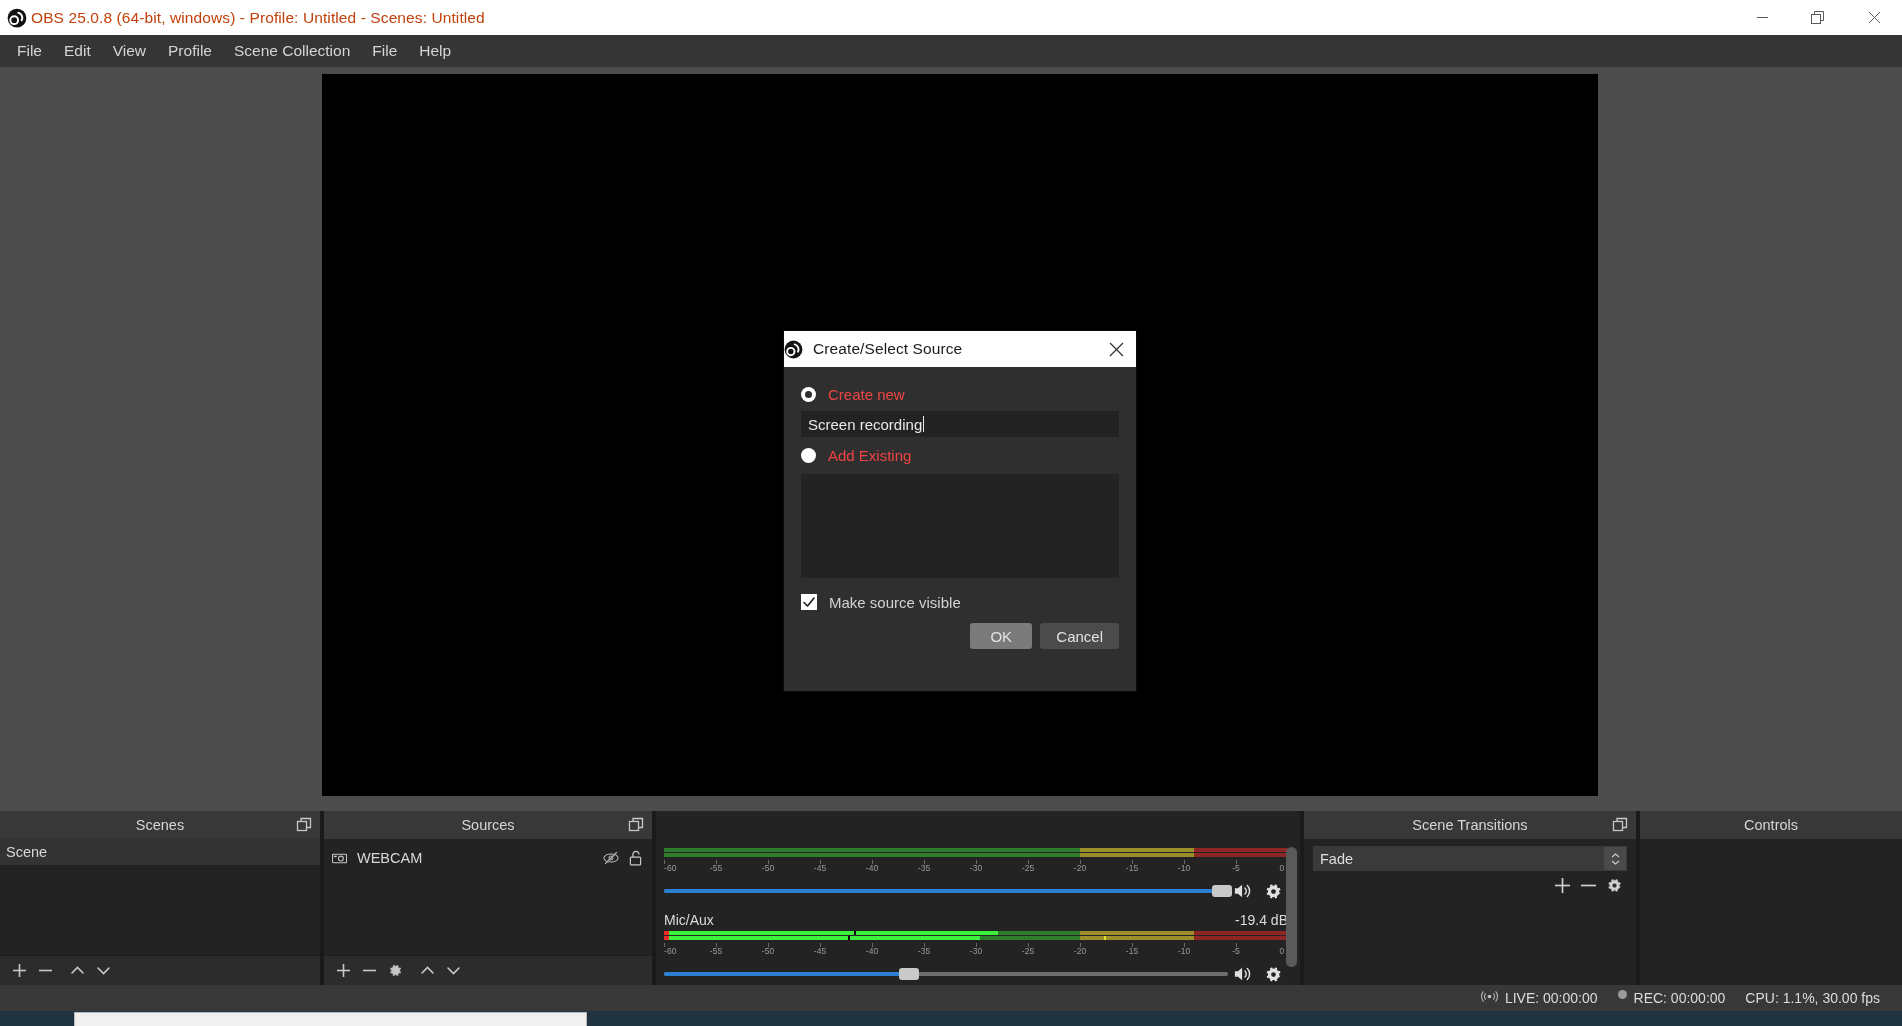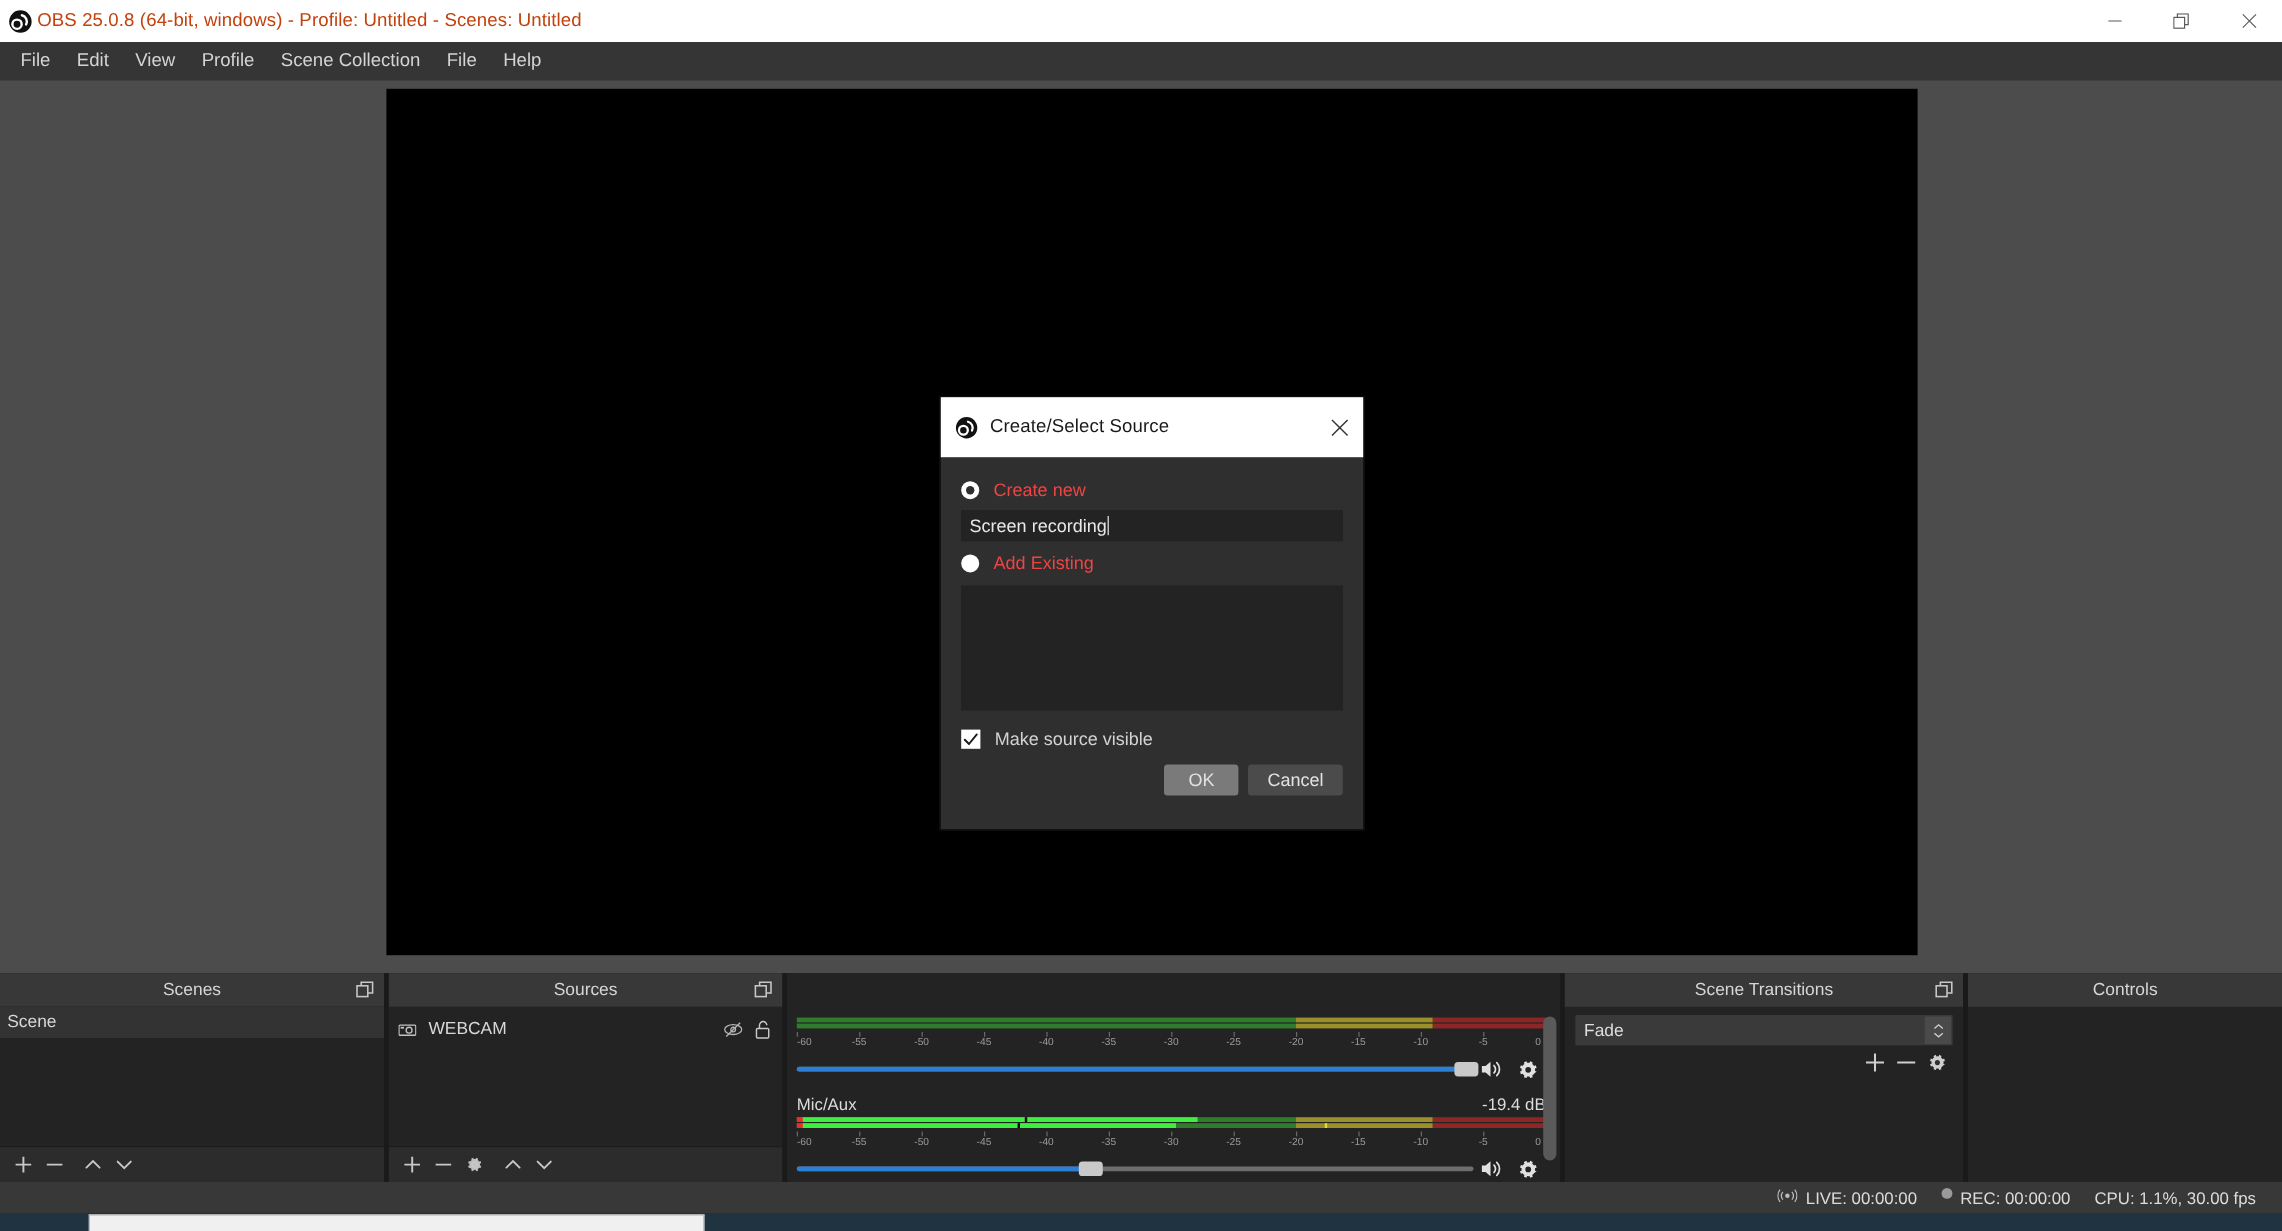--- a/index.html
+++ b/index.html
@@ -51,22 +51,22 @@
 
   
   #dialog {
     position: absolute; left: 783px; top: 330px; width: 354px; height: 362px;
     background: #2f2f2f;
     border: 1px solid #0b0b0b;
     box-shadow: 0 3px 14px rgba(0,0,0,.55);
     z-index: 50;
   }
   #dlg-titlebar {
-    height: 50px; background: #ffffff; display: flex; align-items: center;
-    padding-left: 12px;
+    height: 36px; background: #ffffff; display: flex; align-items: center;
+    padding-left: 0;
   }
   #dlg-titlebar .obs-logo { width: 19px; height: 19px; flex: none; }
   #dlg-title {
     margin-left: 10px; font-size: 15.5px; color: #1a1a1a; letter-spacing: .1px;
   }
   #dlg-close {
     margin-left: auto; width: 40px; height: 38px;
     display: flex; align-items: center; justify-content: center; color: #333;
   }
   #dlg-body { padding: 14px 17px 0 17px; }

